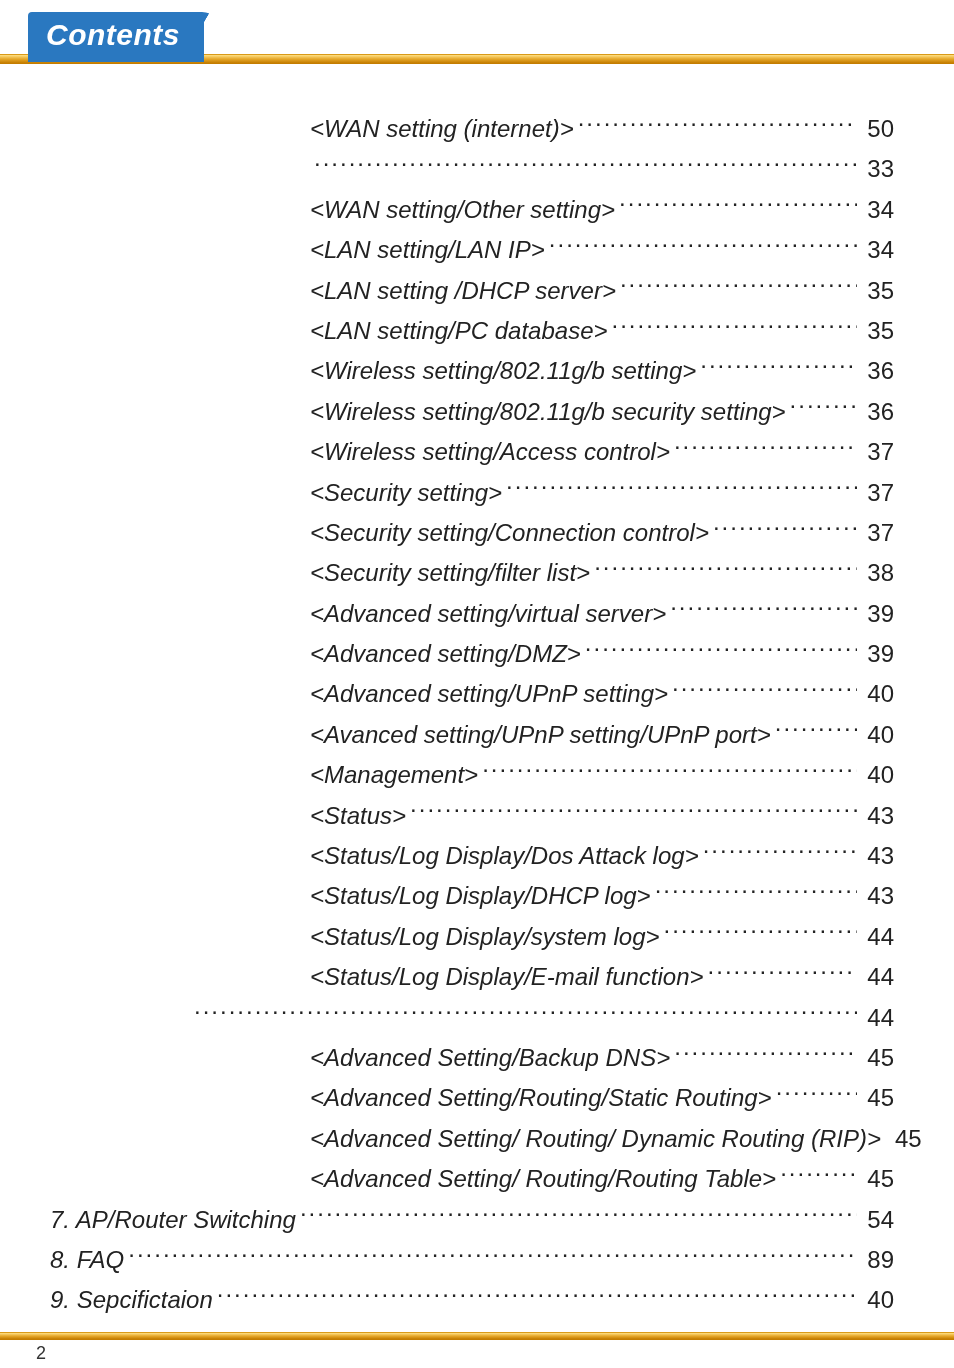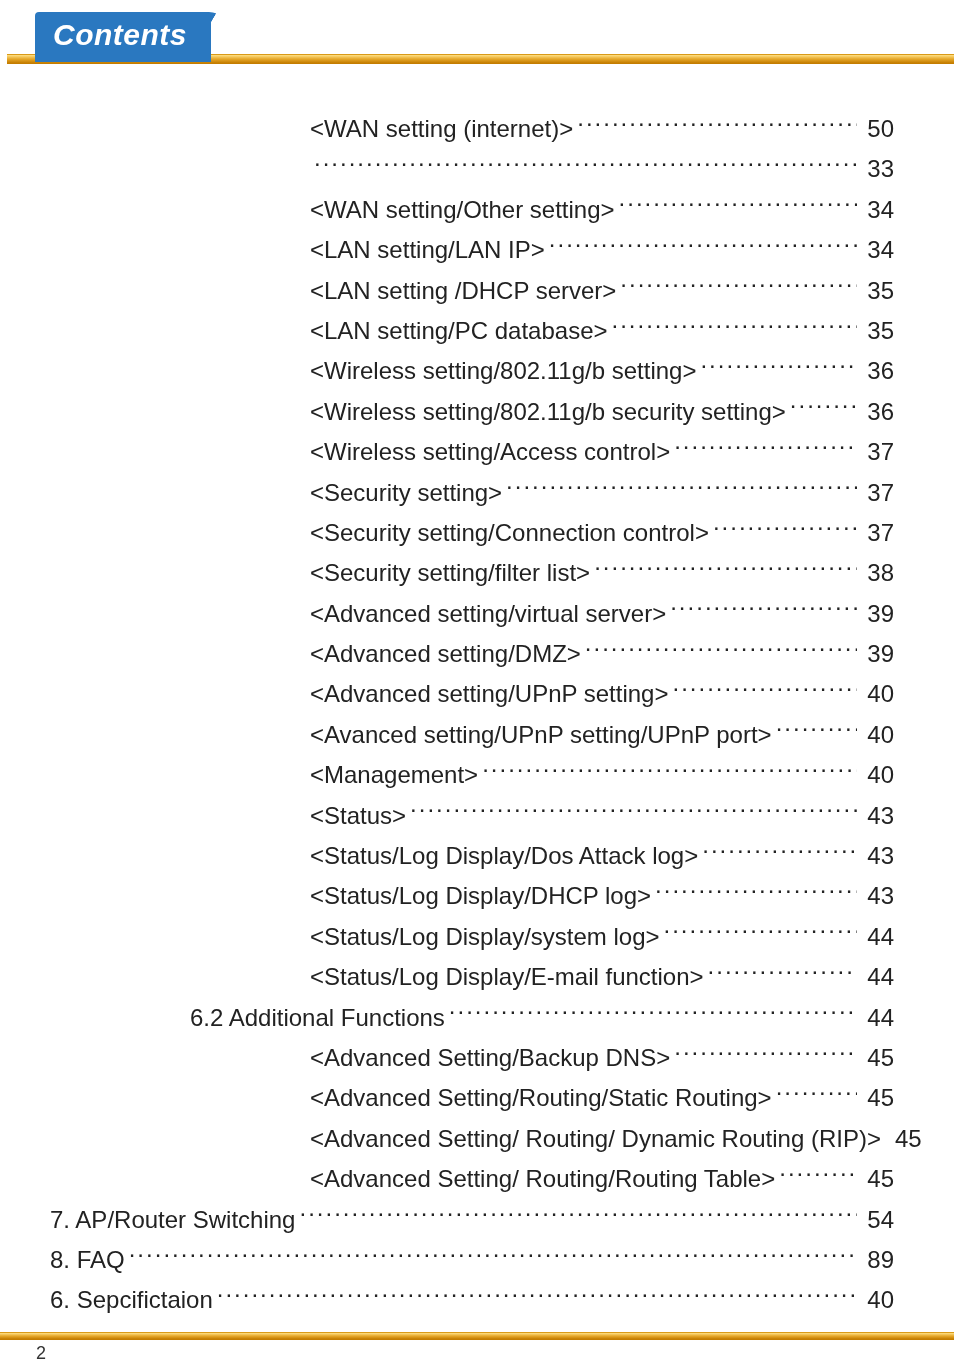--- a/index.html
+++ b/index.html
@@ -5,21 +5,20 @@
   * { margin: 0; padding: 0; box-sizing: border-box; }
   html, body { width: 954px; height: 1368px; background: #fff; font-family: "Segoe UI", Arial, sans-serif; }
   
   .page { width: 954px; height: 1368px; position: relative; }
   
   
   .header-bar {
     position: relative;
     height: 70px;
     padding-left: 28px;
-    margin-left: 7px;
   }
   .tab {
     position: absolute;
     top: 12px;
     left: 28px;
     background: #2a78c0;
     color: #fff;
     font-weight: 600;
     font-size: 30px;
     padding: 6px 24px 10px 18px;
@@ -60,21 +59,21 @@
   }
   .toc-row {
     display: flex;
     align-items: baseline;
     white-space: nowrap;
     margin-bottom: 2px;
   }
   .indent-3 { padding-left: 260px; }
   .indent-2 { padding-left: 140px; }
   .indent-1 { padding-left: 0; }
-  .toc-title { flex: 0 0 auto; }
+  .toc-title { flex: 0 0 auto; font-style: italic; }
   .leaders {
     flex: 1 1 auto;
     overflow: hidden;
     position: relative;
     height: 1em;
     margin: 0 4px;
   }
   .leaders::after {
     content: "........................................................................................................................................................................................................";
     position: absolute;
@@ -219,21 +218,20 @@
         <span class="toc-title">&lt;Status/Log Display/system log&gt;</span>
         <span class="leaders"></span>
         <span class="toc-page">44</span>
       </div>
       <div class="toc-row indent-3">
         <span class="toc-title">&lt;Status/Log Display/E-mail function&gt;</span>
         <span class="leaders"></span>
         <span class="toc-page">44</span>
       </div>
       <div class="toc-row indent-2">
-        <span class="toc-title">6.2 Additional Functions</span>
         <span class="leaders"></span>
         <span class="toc-page">44</span>
       </div>
       <div class="toc-row indent-3">
         <span class="toc-title">&lt;Advanced Setting/Backup DNS&gt;</span>
         <span class="leaders"></span>
         <span class="toc-page">45</span>
       </div>
       <div class="toc-row indent-3">
         <span class="toc-title">&lt;Advanced Setting/Routing/Static Routing&gt;</span>
@@ -254,21 +252,21 @@
         <span class="toc-title">7. AP/Router Switching</span>
         <span class="leaders"></span>
         <span class="toc-page">54</span>
       </div>
       <div class="toc-row indent-1">
         <span class="toc-title">8. FAQ</span>
         <span class="leaders"></span>
         <span class="toc-page">89</span>
       </div>
       <div class="toc-row indent-1">
-        <span class="toc-title">6. Sepcifictaion</span>
+        <span class="toc-title">9. Sepcifictaion</span>
         <span class="leaders"></span>
         <span class="toc-page">40</span>
       </div>
     </div>
 
   <div class="footer-stripe"></div>
   <div class="page-num">2</div>
 </div>
 
 </body></html>

